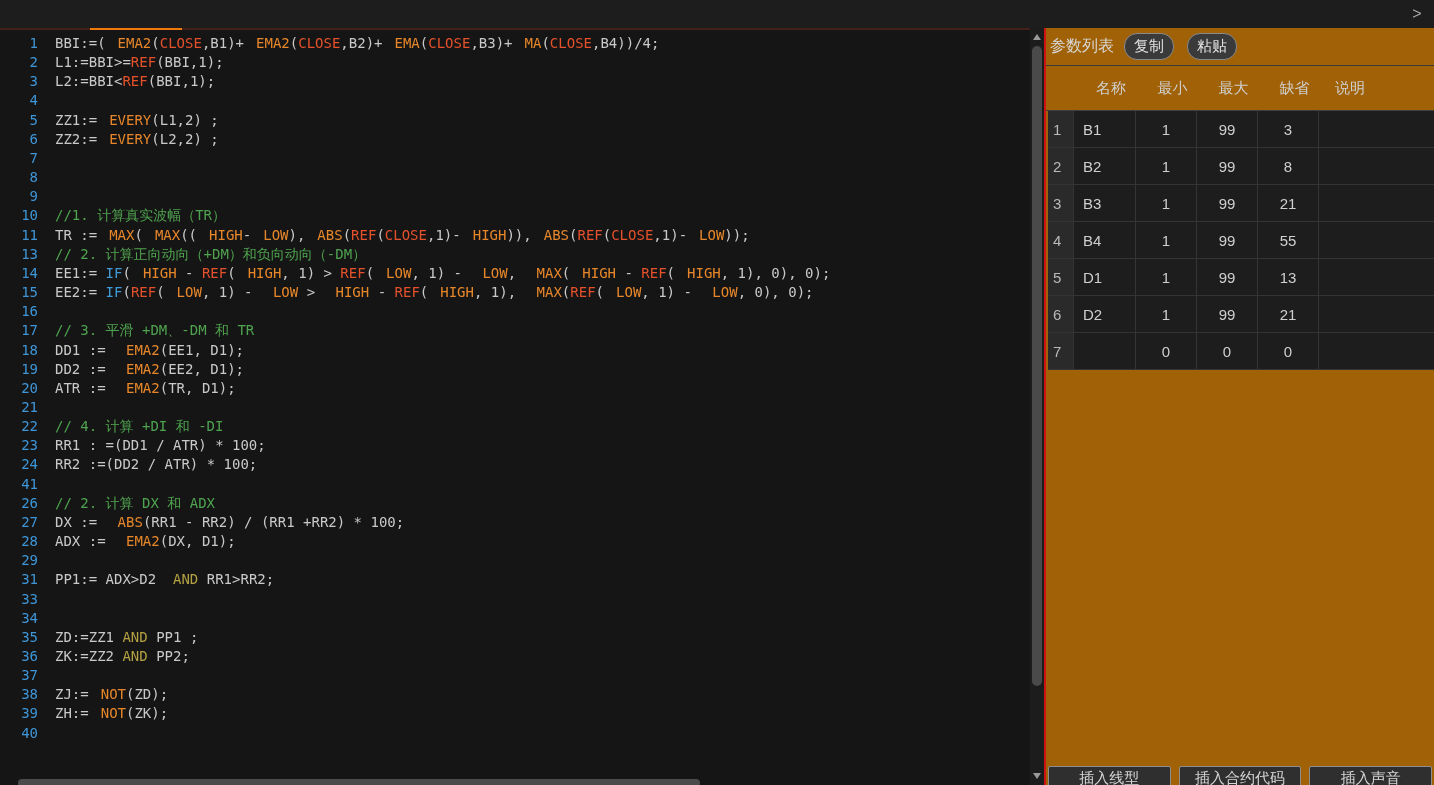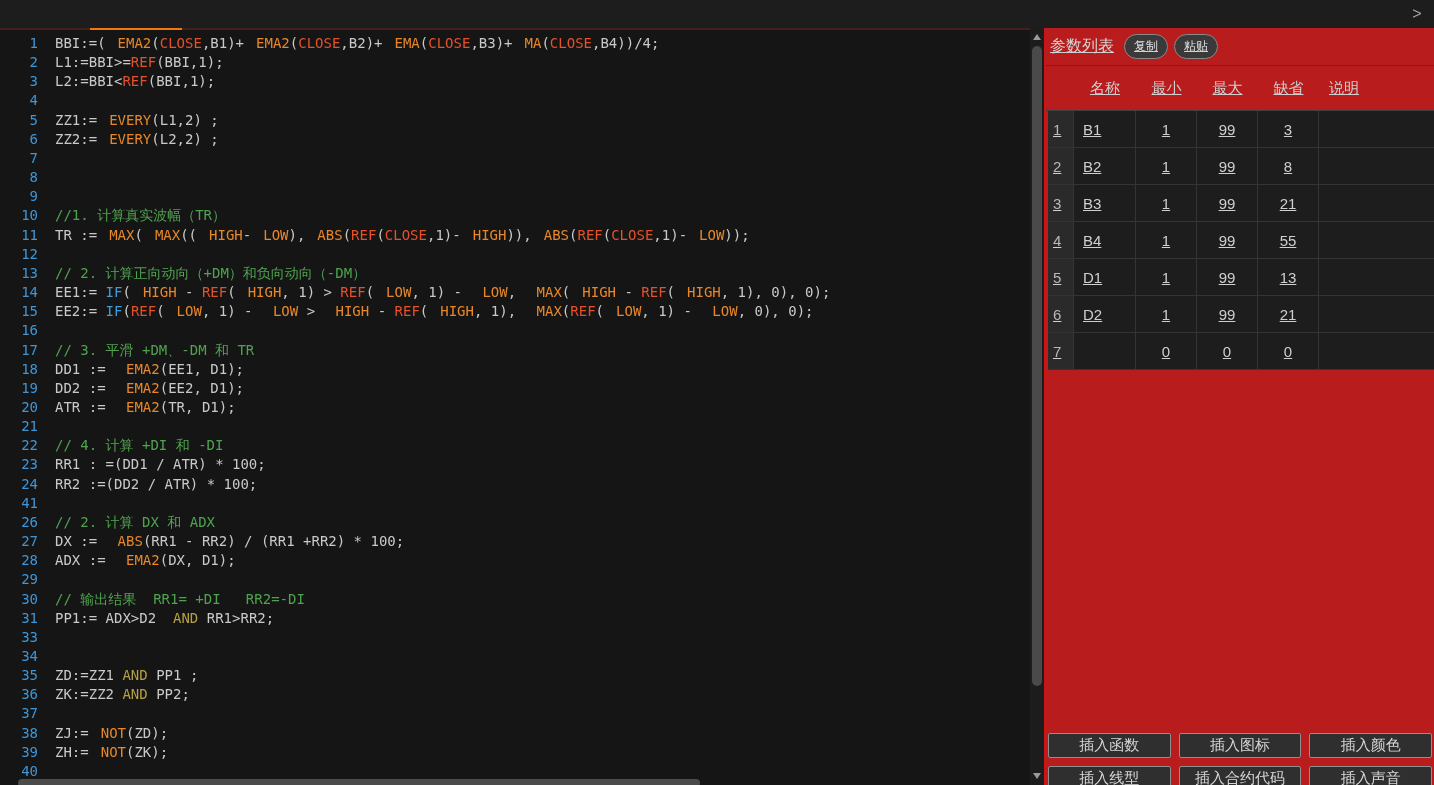--- a/index.html
+++ b/index.html
@@ -33,27 +33,27 @@
   .vscroll{position:absolute;left:1030px;top:28px;width:14px;height:757px;background:#1c1c1c;}
   .vthumb{position:absolute;left:2px;top:18px;width:10px;height:640px;background:#4a4a4a;border-radius:5px;}
   .arr{position:absolute;left:3px;width:0;height:0;border-left:4px solid transparent;border-right:4px solid transparent;}
   .arr.up{top:6px;border-bottom:6px solid #9a9a9a;}
   .arr.down{bottom:6px;border-top:6px solid #9a9a9a;}
   .hthumb{position:absolute;left:18px;top:779px;width:682px;height:8px;background:#4b4b4b;border-radius:4px;z-index:5;}
 
   .divider{position:absolute;left:1044px;top:28px;width:2px;height:757px;background:var(--divider,#cf1212);}
 
   
-  .panel{position:absolute;left:1046px;top:28px;width:388px;height:757px;background:#b91c1c;color:#cfcfcf;text-decoration:underline;}
+  .panel{position:absolute;left:1046px;top:28px;width:388px;height:757px;background:#a16207;color:#cfcfcf;}
   .panel-header{height:38px;display:flex;align-items:center;padding-left:4px;border-bottom:1px solid #3a3a3a;box-sizing:border-box;}
   .panel-title{font-size:16px;color:#d6d6d6;margin-right:10px;}
   .pbtn{background:#3a3a3a;border:1px solid #8a8a8a;border-radius:13px;color:#e0e0e0;
-        font-size:12px;padding:3px 9px;margin-right:6px;font-family:inherit;}
+        font-size:15px;padding:3px 9px;margin-right:13px;font-family:inherit;}
   .tbl-header{height:45px;display:flex;align-items:center;border-bottom:1px solid #3f3f3f;
-              box-sizing:border-box;font-size:15px;color:#cfcfcf;padding-left:2px;}
+              box-sizing:border-box;font-size:15px;color:#cfcfcf;padding-left:8px;}
   .tbl-header .h{text-align:center;}
   .tbl{padding-left:2px;}
   .tr{display:flex;height:37px;border-bottom:1px solid #343434;box-sizing:border-box;background:#1d1d1d;}
   .td{display:flex;align-items:center;justify-content:center;border-right:1px solid #343434;
       box-sizing:border-box;font-size:15px;color:#cfcfcf;overflow:hidden;}
   .td.idx{background:#2a2a2a;justify-content:flex-start;padding-left:5px;color:#b9b9b9;}
   .td.name{justify-content:flex-start;padding-left:9px;}
   .td.desc{border-right:none;flex:1;}
   .insert-row{position:absolute;left:0;width:388px;height:25px;display:flex;padding:0 2px;box-sizing:border-box;gap:8px;}
   .insert-row.r1{top:705px;} .insert-row.r2{top:738px;}
@@ -90,39 +90,37 @@
         <div class="code-line"><span class="ln">2</span><span class="lc"><span class="tk-d">L1:=BBI&gt;=</span><span class="tk-r">REF</span><span class="tk-d">(BBI,1);</span></span></div>
         <div class="code-line"><span class="ln">3</span><span class="lc"><span class="tk-d">L2:=BBI&lt;</span><span class="tk-r">REF</span><span class="tk-d">(BBI,1);</span></span></div>
         <div class="code-line"><span class="ln">4</span><span class="lc"></span></div>
         <div class="code-line"><span class="ln">5</span><span class="lc"><span class="tk-d">ZZ1:=</span><span class="tk-f">EVERY</span><span class="tk-d">(L1,2) ;</span></span></div>
         <div class="code-line"><span class="ln">6</span><span class="lc"><span class="tk-d">ZZ2:=</span><span class="tk-f">EVERY</span><span class="tk-d">(L2,2) ;</span></span></div>
         <div class="code-line"><span class="ln">7</span><span class="lc"></span></div>
         <div class="code-line"><span class="ln">8</span><span class="lc"></span></div>
         <div class="code-line"><span class="ln">9</span><span class="lc"></span></div>
         <div class="code-line"><span class="ln">10</span><span class="lc"><span class="tk-c">//1. 计算真实波幅（TR）</span></span></div>
         <div class="code-line"><span class="ln">11</span><span class="lc"><span class="tk-d">TR :=</span><span class="tk-f">MAX</span><span class="tk-d">(</span><span class="tk-f">MAX</span><span class="tk-d">((</span><span class="tk-f">HIGH</span><span class="tk-d">-</span><span class="tk-f">LOW</span><span class="tk-d">),</span><span class="tk-f">ABS</span><span class="tk-d">(</span><span class="tk-r">REF</span><span class="tk-d">(</span><span class="tk-r">CLOSE</span><span class="tk-d">,1)-</span><span class="tk-f">HIGH</span><span class="tk-d">)),</span><span class="tk-f">ABS</span><span class="tk-d">(</span><span class="tk-r">REF</span><span class="tk-d">(</span><span class="tk-r">CLOSE</span><span class="tk-d">,1)-</span><span class="tk-f">LOW</span><span class="tk-d">));</span></span></div>
-        <div class="code-line"><span class="ln">12</span><span class="lc"></span></div>
         <div class="code-line"><span class="ln">13</span><span class="lc"><span class="tk-c">// 2. 计算正向动向（+DM）和负向动向（-DM）</span></span></div>
         <div class="code-line"><span class="ln">14</span><span class="lc"><span class="tk-d">EE1:= </span><span class="tk-i">IF</span><span class="tk-d">(</span><span class="tk-f">HIGH</span><span class="tk-d"> - </span><span class="tk-r">REF</span><span class="tk-d">(</span><span class="tk-f">HIGH</span><span class="tk-d">, 1) &gt; </span><span class="tk-r">REF</span><span class="tk-d">(</span><span class="tk-f">LOW</span><span class="tk-d">, 1) - </span><span class="tk-f">LOW</span><span class="tk-d">, </span><span class="tk-f">MAX</span><span class="tk-d">(</span><span class="tk-f">HIGH</span><span class="tk-d"> - </span><span class="tk-r">REF</span><span class="tk-d">(</span><span class="tk-f">HIGH</span><span class="tk-d">, 1), 0), 0);</span></span></div>
         <div class="code-line"><span class="ln">15</span><span class="lc"><span class="tk-d">EE2:= </span><span class="tk-i">IF</span><span class="tk-d">(</span><span class="tk-r">REF</span><span class="tk-d">(</span><span class="tk-f">LOW</span><span class="tk-d">, 1) - </span><span class="tk-f">LOW</span><span class="tk-d"> &gt; </span><span class="tk-f">HIGH</span><span class="tk-d"> - </span><span class="tk-r">REF</span><span class="tk-d">(</span><span class="tk-f">HIGH</span><span class="tk-d">, 1), </span><span class="tk-f">MAX</span><span class="tk-d">(</span><span class="tk-r">REF</span><span class="tk-d">(</span><span class="tk-f">LOW</span><span class="tk-d">, 1) - </span><span class="tk-f">LOW</span><span class="tk-d">, 0), 0);</span></span></div>
         <div class="code-line"><span class="ln">16</span><span class="lc"></span></div>
         <div class="code-line"><span class="ln">17</span><span class="lc"><span class="tk-c">// 3. 平滑 +DM、-DM 和 TR</span></span></div>
         <div class="code-line"><span class="ln">18</span><span class="lc"><span class="tk-d">DD1 := </span><span class="tk-f">EMA2</span><span class="tk-d">(EE1, D1);</span></span></div>
         <div class="code-line"><span class="ln">19</span><span class="lc"><span class="tk-d">DD2 := </span><span class="tk-f">EMA2</span><span class="tk-d">(EE2, D1);</span></span></div>
         <div class="code-line"><span class="ln">20</span><span class="lc"><span class="tk-d">ATR := </span><span class="tk-f">EMA2</span><span class="tk-d">(TR, D1);</span></span></div>
         <div class="code-line"><span class="ln">21</span><span class="lc"></span></div>
         <div class="code-line"><span class="ln">22</span><span class="lc"><span class="tk-c">// 4. 计算 +DI 和 -DI</span></span></div>
         <div class="code-line"><span class="ln">23</span><span class="lc"><span class="tk-d">RR1 : =(DD1 / ATR) * 100;</span></span></div>
         <div class="code-line"><span class="ln">24</span><span class="lc"><span class="tk-d">RR2 :=(DD2 / ATR) * 100;</span></span></div>
         <div class="code-line"><span class="ln">41</span><span class="lc"></span></div>
         <div class="code-line"><span class="ln">26</span><span class="lc"><span class="tk-c">// 2. 计算 DX 和 ADX</span></span></div>
         <div class="code-line"><span class="ln">27</span><span class="lc"><span class="tk-d">DX := </span><span class="tk-f">ABS</span><span class="tk-d">(RR1 - RR2) / (RR1 +RR2) * 100;</span></span></div>
         <div class="code-line"><span class="ln">28</span><span class="lc"><span class="tk-d">ADX := </span><span class="tk-f">EMA2</span><span class="tk-d">(DX, D1);</span></span></div>
         <div class="code-line"><span class="ln">29</span><span class="lc"></span></div>
-        <div class="code-line"><span class="ln">30</span><span class="lc"><span class="tk-c">// 输出结果  RR1= +DI   RR2=-DI</span></span></div>
         <div class="code-line"><span class="ln">31</span><span class="lc"><span class="tk-d">PP1:= ADX&gt;D2  </span><span class="tk-a">AND</span><span class="tk-d"> RR1&gt;RR2;</span></span></div>
         <div class="code-line"><span class="ln">33</span><span class="lc"></span></div>
         <div class="code-line"><span class="ln">34</span><span class="lc"></span></div>
         <div class="code-line"><span class="ln">35</span><span class="lc"><span class="tk-d">ZD:=ZZ1 </span><span class="tk-a">AND</span><span class="tk-d"> PP1 ;</span></span></div>
         <div class="code-line"><span class="ln">36</span><span class="lc"><span class="tk-d">ZK:=ZZ2 </span><span class="tk-a">AND</span><span class="tk-d"> PP2;</span></span></div>
         <div class="code-line"><span class="ln">37</span><span class="lc"></span></div>
         <div class="code-line"><span class="ln">38</span><span class="lc"><span class="tk-d">ZJ:=</span><span class="tk-f">NOT</span><span class="tk-d">(ZD);</span></span></div>
         <div class="code-line"><span class="ln">39</span><span class="lc"><span class="tk-d">ZH:=</span><span class="tk-f">NOT</span><span class="tk-d">(ZK);</span></span></div>
         <div class="code-line"><span class="ln">40</span><span class="lc"></span></div>
       </div>
@@ -204,25 +202,20 @@
         </div>
         <div class="tr">
           <div class="td idx" style="width: 26px;">7</div>
           <div class="td name" style="width: 62px;"></div>
           <div class="td " style="width: 61px;">0</div>
           <div class="td " style="width: 61px;">0</div>
           <div class="td " style="width: 61px;">0</div>
           <div class="td desc"></div>
         </div>
       </div>
-    <div class="insert-row r1" id="insert-row-1">
-        <button class="ibtn">插入函数</button>
-        <button class="ibtn">插入图标</button>
-        <button class="ibtn">插入颜色</button>
-      </div>
     <div class="insert-row r2" id="insert-row-2">
         <button class="ibtn">插入线型</button>
         <button class="ibtn">插入合约代码</button>
         <button class="ibtn">插入声音</button>
       </div>
   </div>
 
 </div>
 
 </body></html>

